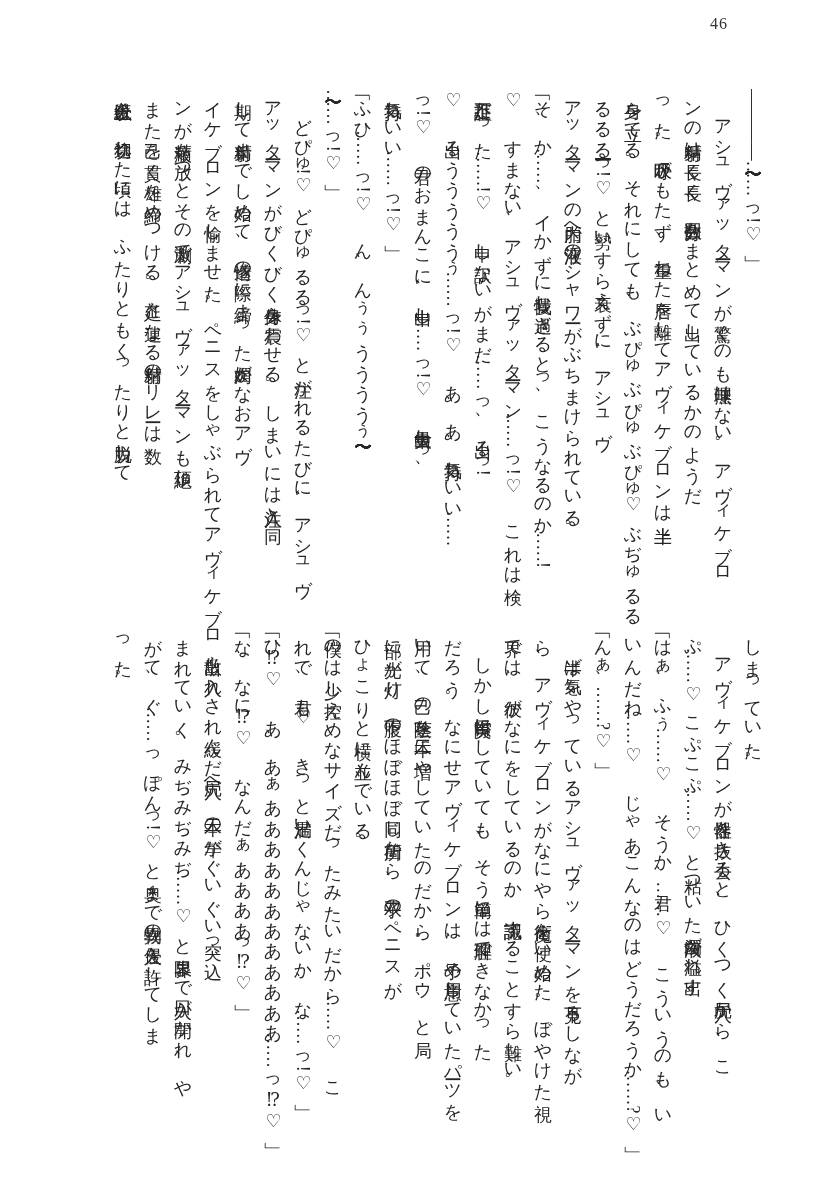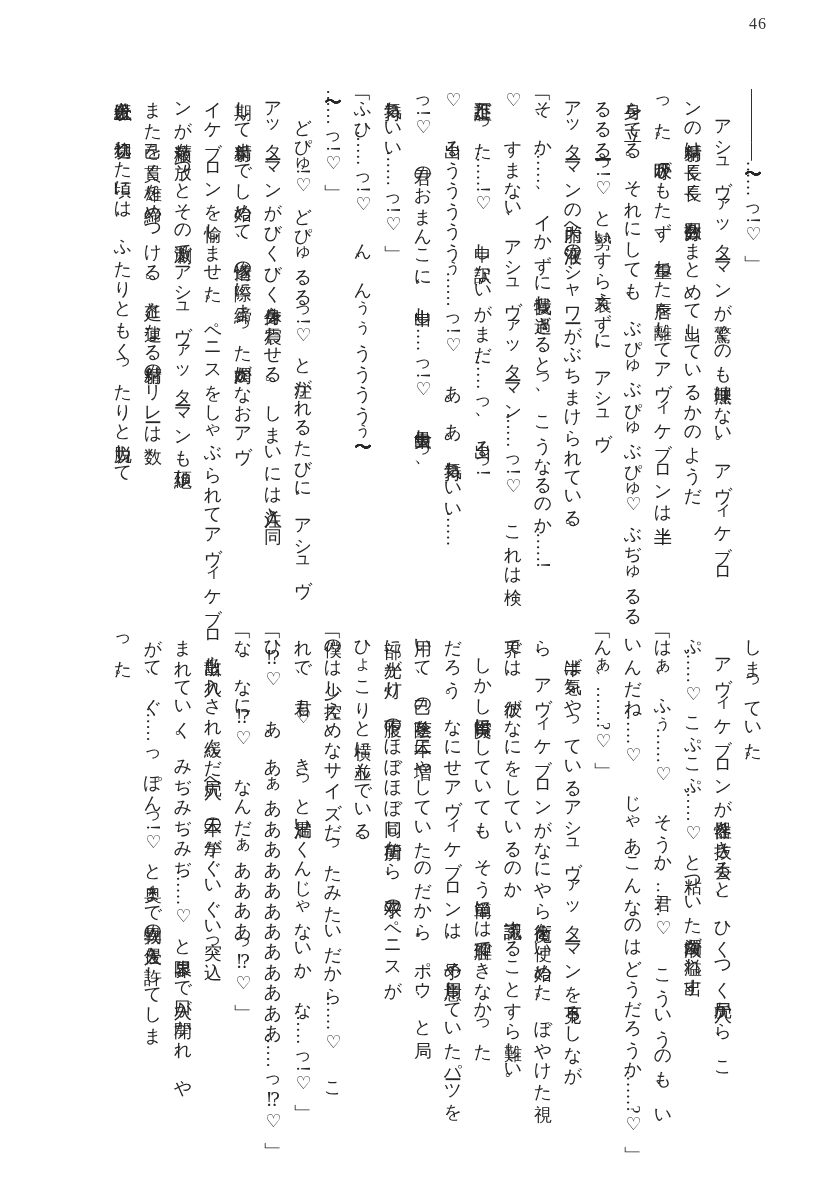--- a/index.html
+++ b/index.html
@@ -10,21 +10,21 @@
     overflow: hidden;
   }
   body {
     position: relative;
     font-family: "Liberation Serif", "DejaVu Serif", serif;
     color: #262626;
   }
   .page-number {
     position: absolute;
     top: 15px;
-    left: 749px;
+    left: 710px;
     font-size: 16px;
     letter-spacing: 1px;
     color: #333333;
   }
   .band {
     position: absolute;
     right: 72px;
     writing-mode: vertical-rl;
     -webkit-writing-mode: vertical-rl;
     text-orientation: mixed;

